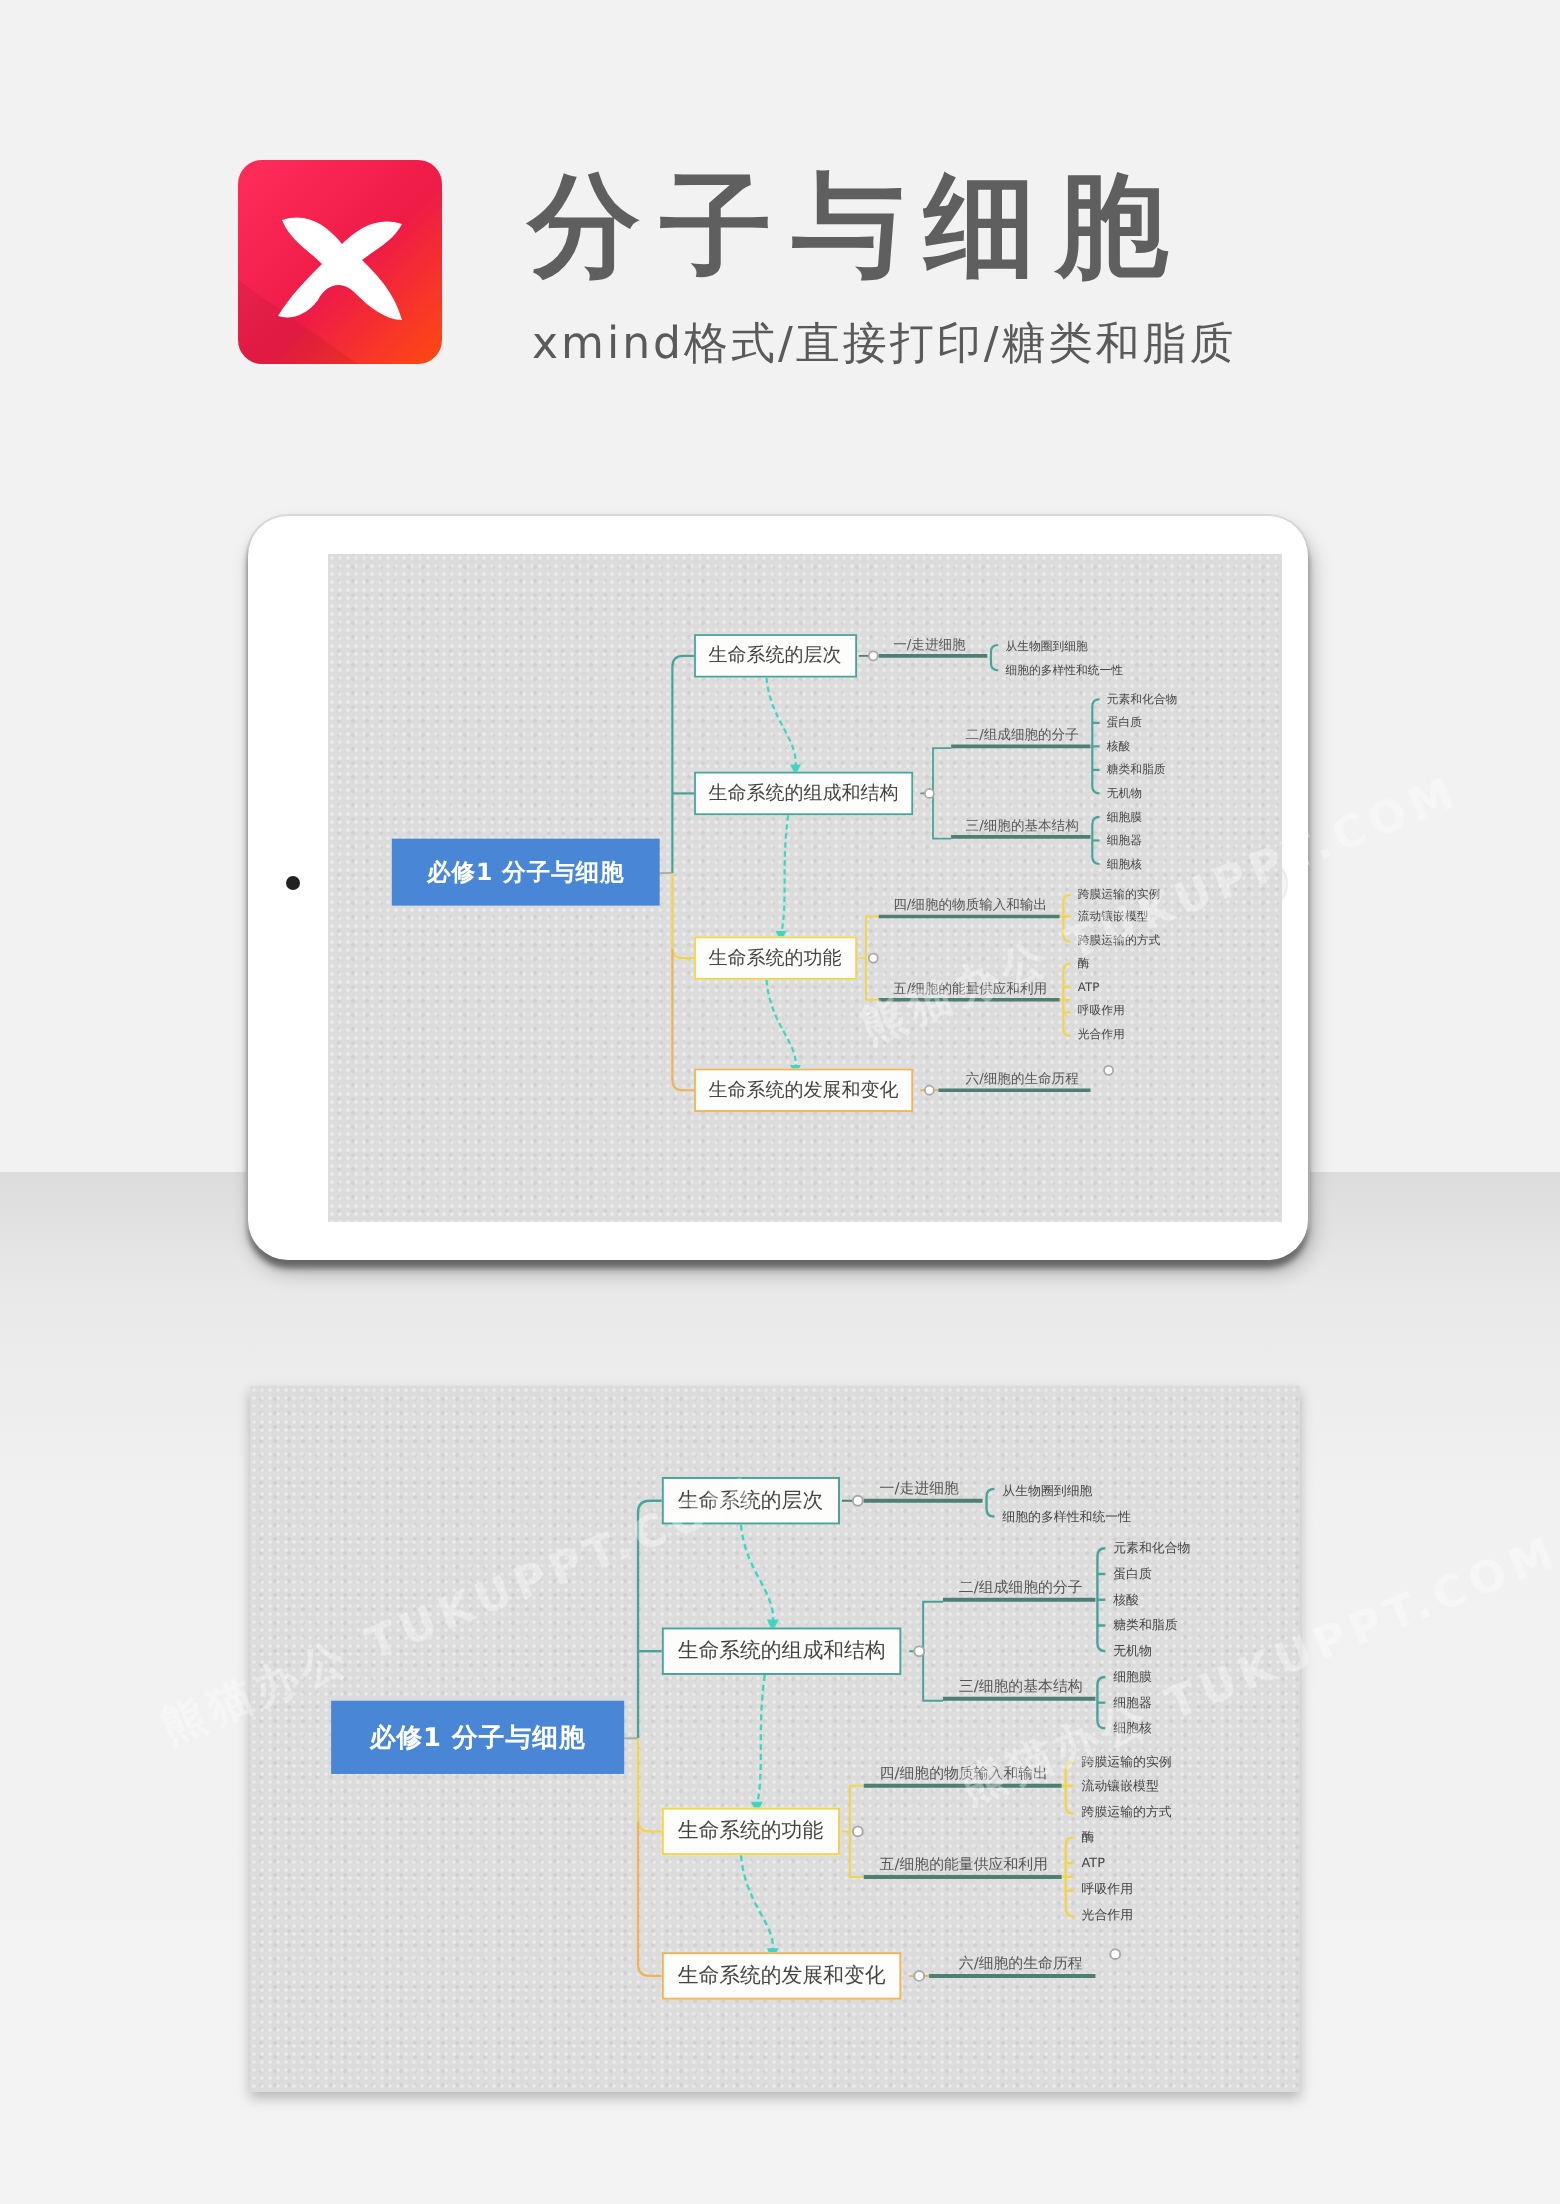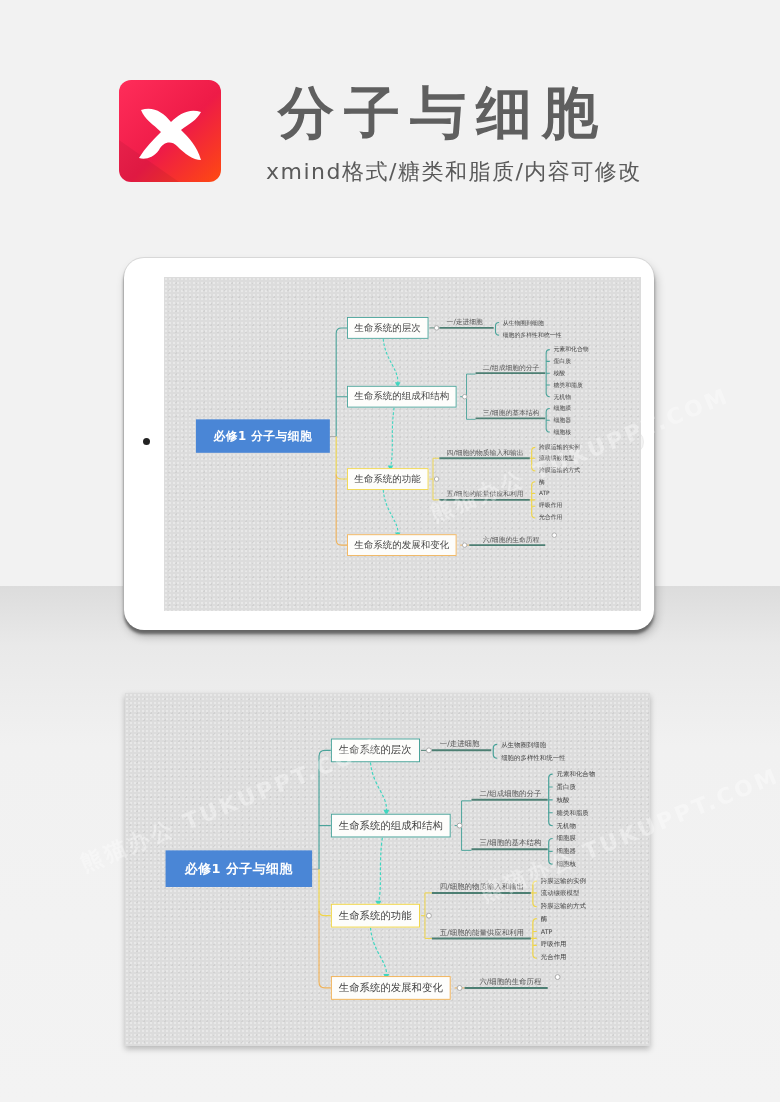--- a/index.html
+++ b/index.html
@@ -16,21 +16,21 @@
   }
   
   .logo {
     position: absolute; left: 119px; top: 80px; width: 102px; height: 102px;
     border-radius: 12px;
     background: linear-gradient(135deg, #ff2d5a 0%, #ee1b47 55%, #ff4a10 100%);
     overflow: hidden;
   }
   .logo svg { position: absolute; left: 0; top: 0; }
   .title {
-    position: absolute; left: 278px; top: 76px;
+    position: absolute; left: 264px; top: 76px;
     font-size: 56px; font-weight: bold; letter-spacing: 10px; color: #5f5f5f;
     font-family: "DejaVu Sans", sans-serif;
     text-align: center;
   }
   .subtitle {
     position: absolute; left: 266px; top: 157px;
     font-size: 22px; letter-spacing: 1.5px; color: #5a5a5a;
     font-family: "DejaVu Sans", sans-serif;
   }
   
@@ -97,21 +97,21 @@
 
 <div class="floor"></div>
 
 <div class="logo">
   <svg width="102" height="102" viewBox="0 0 102 102">
     <path d="M0 60 L60 102 L0 102 Z" fill="rgba(0,0,0,0.06)"></path>
     <path d="M22 30 C34 26 44 32 52 42 C60 34 70 28 82 32 C78 40 70 44 62 50 C70 58 78 66 82 80 C74 80 66 74 58 66 C52 60 44 62 40 70 C34 78 26 80 20 78 C26 68 34 60 42 52 C34 44 26 40 22 30 Z" fill="#ffffff"></path>
   </svg>
 </div>
 <div class="title">分子与细胞</div>
-<div class="subtitle">xmind格式/糖类和脂质/内容可修改</div>
+<div class="subtitle">xmind格式/直接打印/糖类和脂质</div>
 
 <div class="tablet">
   <div class="camera"></div>
   <div class="home-btn"></div>
   <div class="screen screen-top">
     <div class="mm" id="mm-top" style="transform: translate(-7px,-7px) scale(0.905);">
   <svg class="links" width="540" height="360" viewBox="0 0 540 360">
 
     <path d="M191 184 L198 184" stroke="#aaa" stroke-width="1" fill="none"></path>
 

